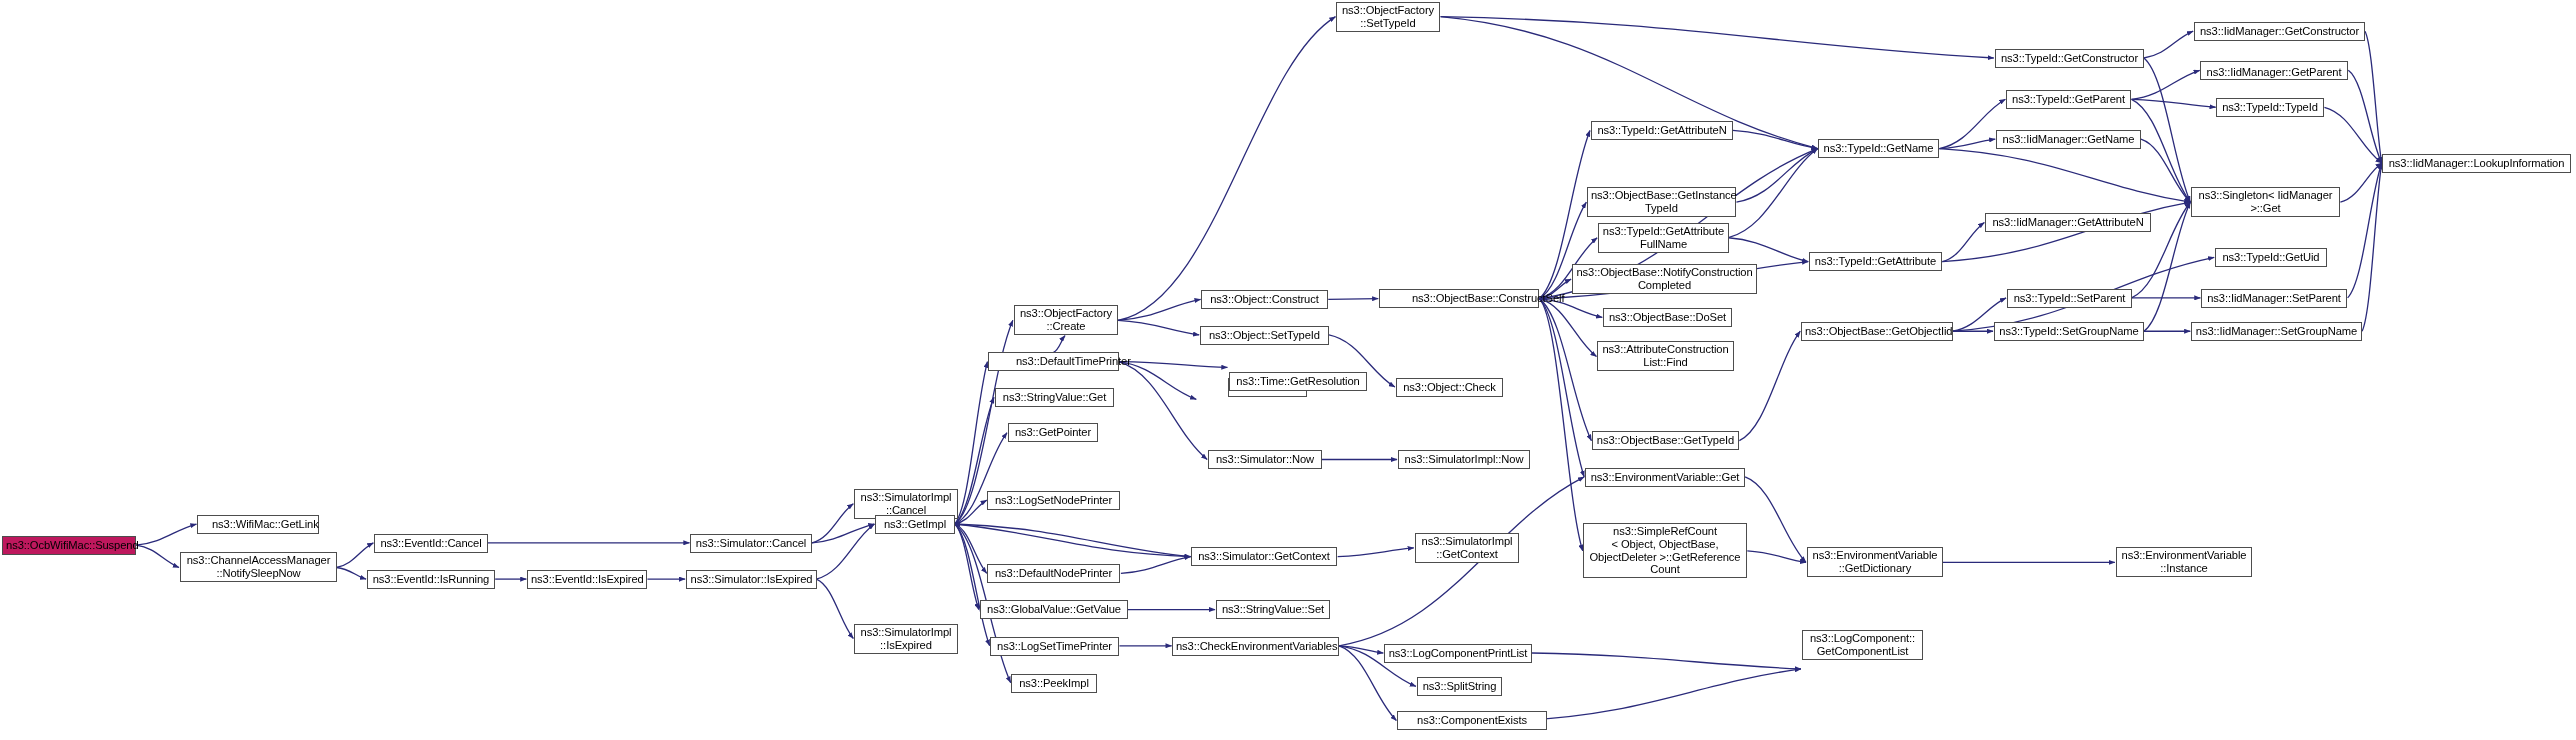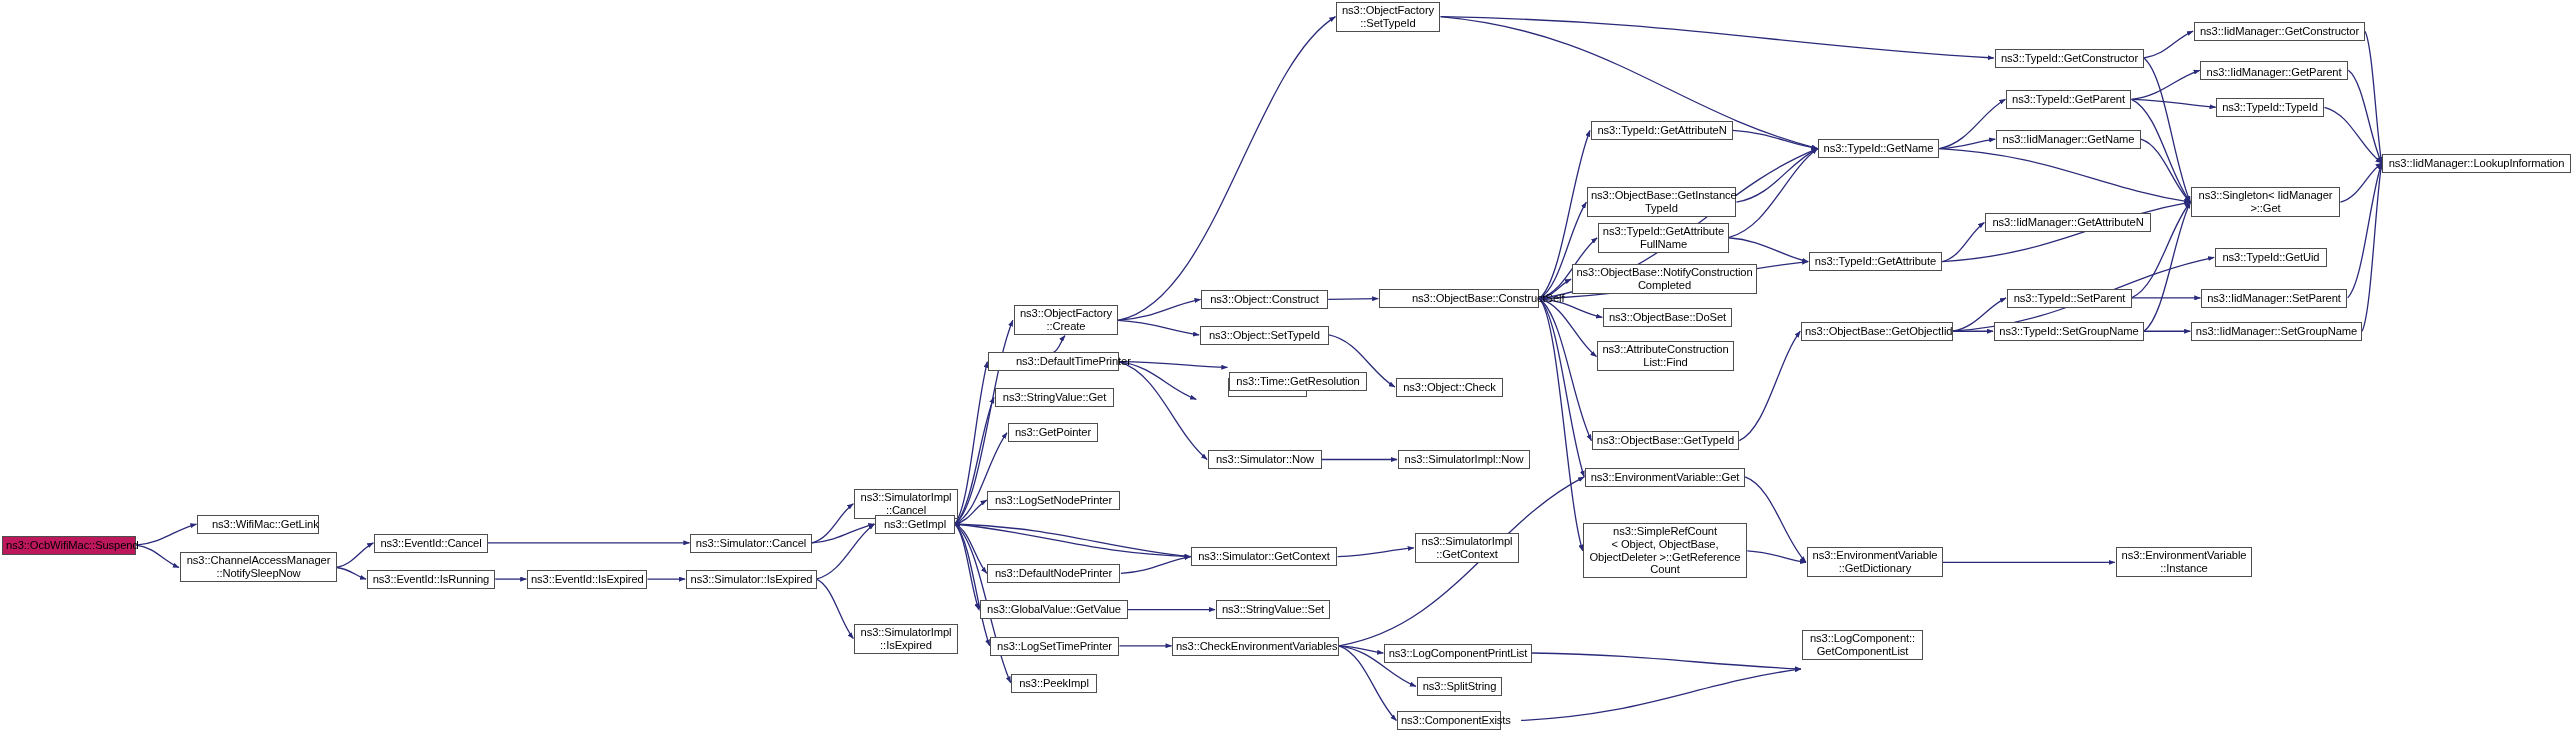--- a/index.html
+++ b/index.html
@@ -188,21 +188,21 @@
       <div class="node" style="left: 1172px; top: 637px; width: 167px; height: 19px;"><span class="node-label">ns3::CheckEnvironmentVariables</span></div>
       <div class="node" style="left: 1336px; top: 1.5px; width: 104px; height: 30px;"><span class="node-label">ns3::ObjectFactory
 ::SetTypeId</span></div>
       <div class="node" style="left: 1379px; top: 289px; width: 160px; height: 19px; padding-left: 32px;"><span class="node-label">ns3::ObjectBase::ConstructSelf</span></div>
       <div class="node" style="left: 1396px; top: 378px; width: 107px; height: 19px;"><span class="node-label">ns3::Object::Check</span></div>
       <div class="node" style="left: 1398px; top: 450px; width: 132px; height: 19px;"><span class="node-label">ns3::SimulatorImpl::Now</span></div>
       <div class="node" style="left: 1415px; top: 533px; width: 104px; height: 30px;"><span class="node-label">ns3::SimulatorImpl
 ::GetContext</span></div>
       <div class="node" style="left: 1384px; top: 644px; width: 148px; height: 19px;"><span class="node-label">ns3::LogComponentPrintList</span></div>
       <div class="node" style="left: 1417px; top: 677px; width: 85px; height: 19px;"><span class="node-label">ns3::SplitString</span></div>
-      <div class="node" style="left: 1397px; top: 711px; width: 104px; height: 19px;"><span class="node-label">ns3::ComponentExists</span></div>
+      <div class="node" style="left: 1397px; top: 711px; width: 150px; height: 19px;"><span class="node-label">ns3::ComponentExists</span></div>
       <div class="node" style="left: 1591px; top: 121px; width: 142px; height: 19px;"><span class="node-label">ns3::TypeId::GetAttributeN</span></div>
       <div class="node" style="left: 1587px; top: 187px; width: 149px; height: 30px;"><span class="node-label">ns3::ObjectBase::GetInstance
 TypeId</span></div>
       <div class="node" style="left: 1598px; top: 223px; width: 131px; height: 30px;"><span class="node-label">ns3::TypeId::GetAttribute
 FullName</span></div>
       <div class="node" style="left: 1572px; top: 264px; width: 185px; height: 30px;"><span class="node-label">ns3::ObjectBase::NotifyConstruction
 Completed</span></div>
       <div class="node" style="left: 1603px; top: 308px; width: 129px; height: 19px;"><span class="node-label">ns3::ObjectBase::DoSet</span></div>
       <div class="node" style="left: 1597px; top: 341px; width: 137px; height: 30px;"><span class="node-label">ns3::AttributeConstruction
 List::Find</span></div>

